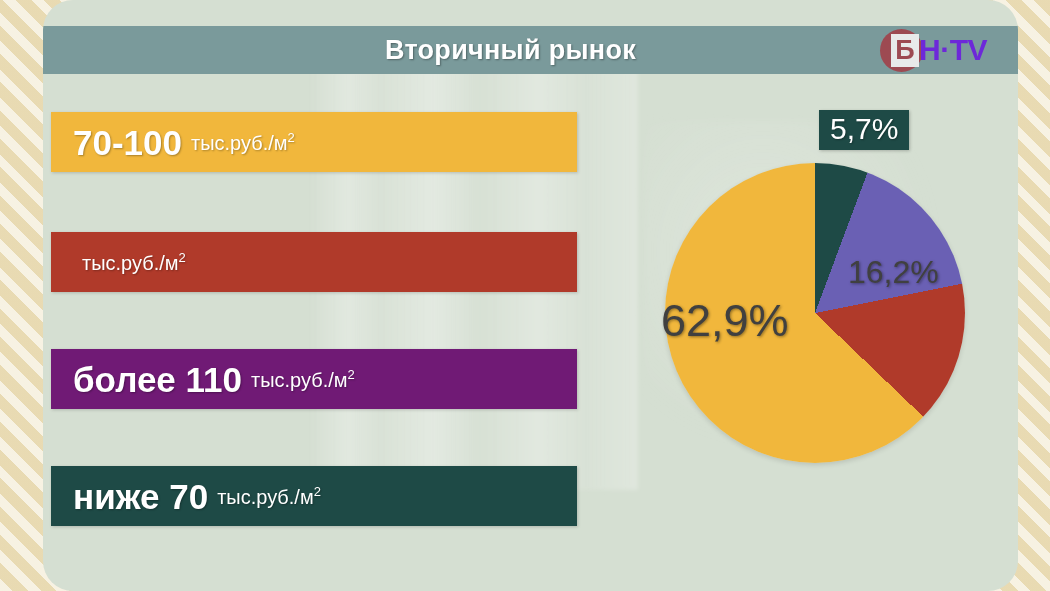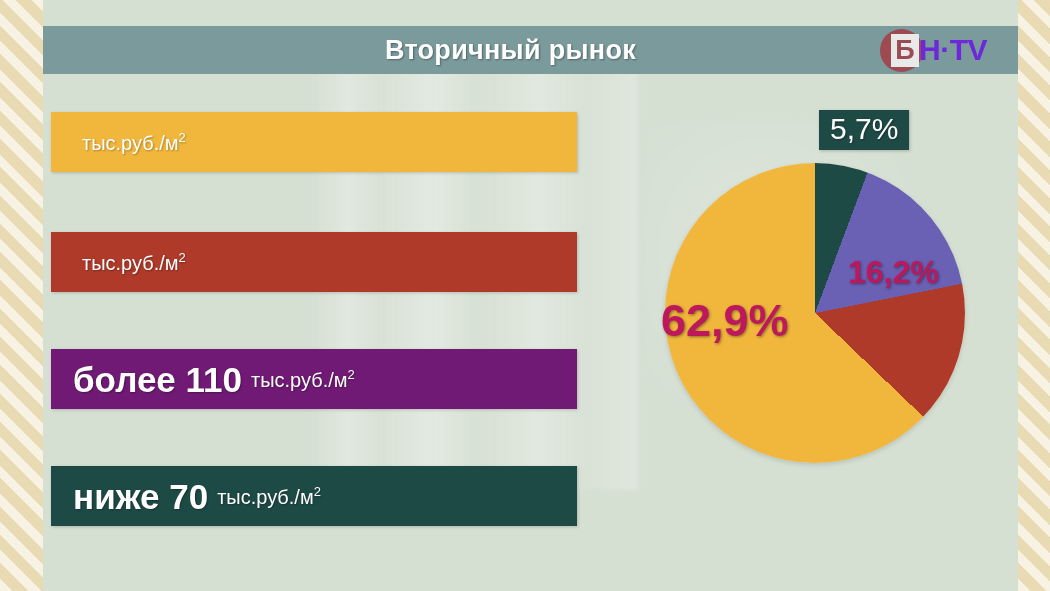--- a/index.html
+++ b/index.html
@@ -32,20 +32,21 @@
 
   
   #panel {
     position: absolute;
     left: 43px;
     top: 0px;
     width: 975px;
     height: 591px;
     background-color: #d5dfd2;
     overflow: hidden;
+    border-radius: 30px;
   }
   
   #watermark {
     position: absolute;
     left: 265px;
     top: 70px;
     width: 330px;
     height: 420px;
     background:
       linear-gradient(90deg,
@@ -187,22 +188,22 @@
     position: absolute;
     left: 42px;
     top: 0px;
     width: 300px;
     height: 300px;
     border-radius: 50%;
     box-shadow: 0 2px 5px rgba(0,0,0,0.13);
   }
   .pie-label {
     position: absolute;
-    color: #be185d;
-    font-weight: bold;
+    color: #404040;
+    font-weight: normal;
     white-space: nowrap;
     text-shadow: 1px 1px 3px rgba(0,0,0,0.42);
     line-height: 1;
   }
   #pie-label-yellow { left: 38px;  top: 135px; font-size: 45px; }
   #pie-label-purple { left: 225px; top: 93px;  font-size: 32px; }
   #pie-label-red    { left: 235px; top: 153px; font-size: 32px; }
 
   #callout-teal {
     position: absolute;
@@ -237,20 +238,21 @@
 
     <div id="logo">
       <div id="logo-disc"></div>
       <div id="logo-b-box">
         <span id="logo-b">Б</span>
       </div>
       <span id="logo-rest">Н·TV</span>
     </div>
 
     <div class="legend-bar" id="legend-bar-0" style="background-color: rgb(241, 183, 60);">
+      <span class="legend-main">70-100</span>
       <span class="legend-unit"><span>тыс.руб./м</span><sup>2</sup></span>
     </div>
 
     <div class="legend-bar" id="legend-bar-1" style="background-color: rgb(176, 58, 42);">
       <span class="legend-unit"><span>тыс.руб./м</span><sup>2</sup></span>
     </div>
 
     <div class="legend-bar" id="legend-bar-2" style="background-color: #701a75;">
       <span class="legend-main">более 110</span>
       <span class="legend-unit"><span>тыс.руб./м</span><sup>2</sup></span>

